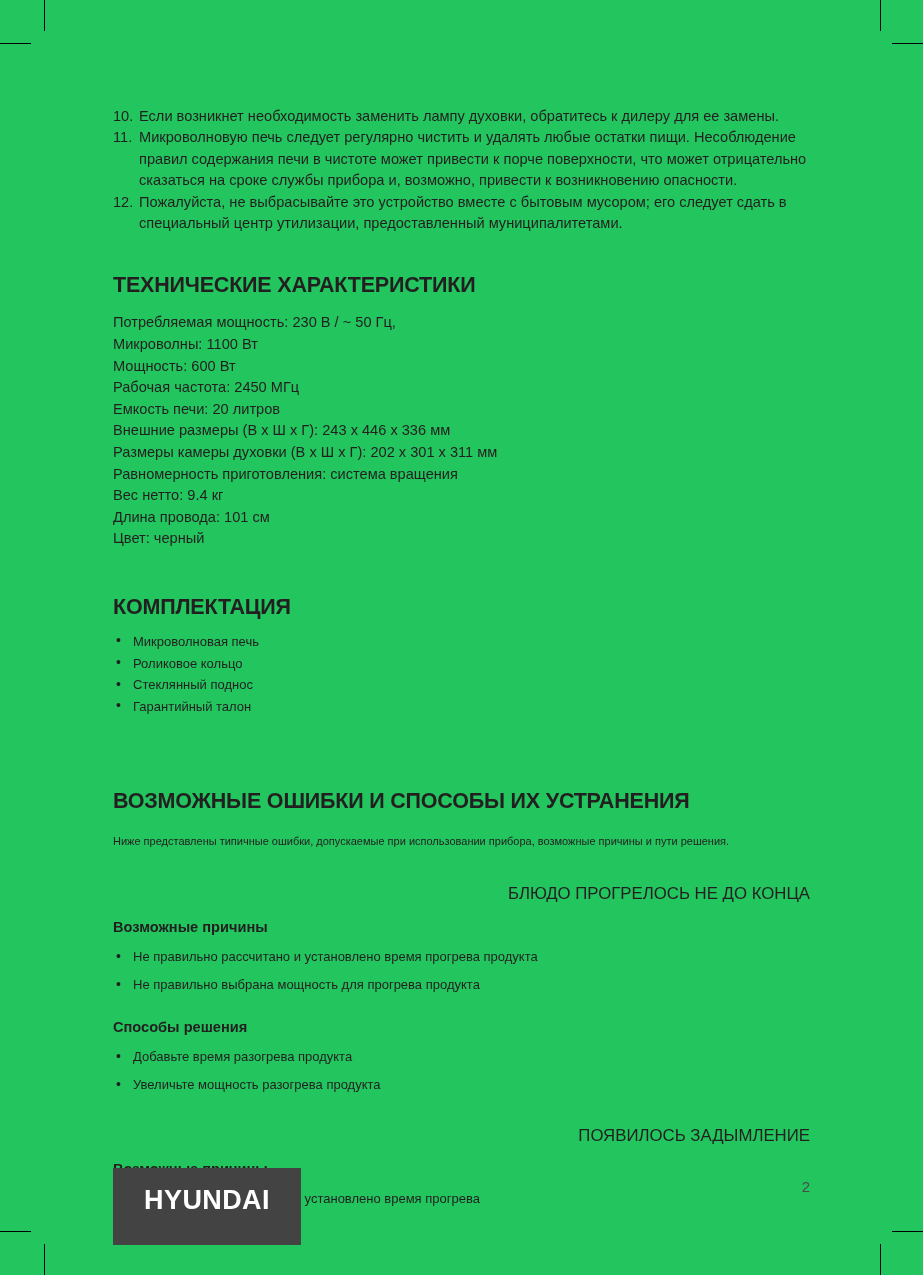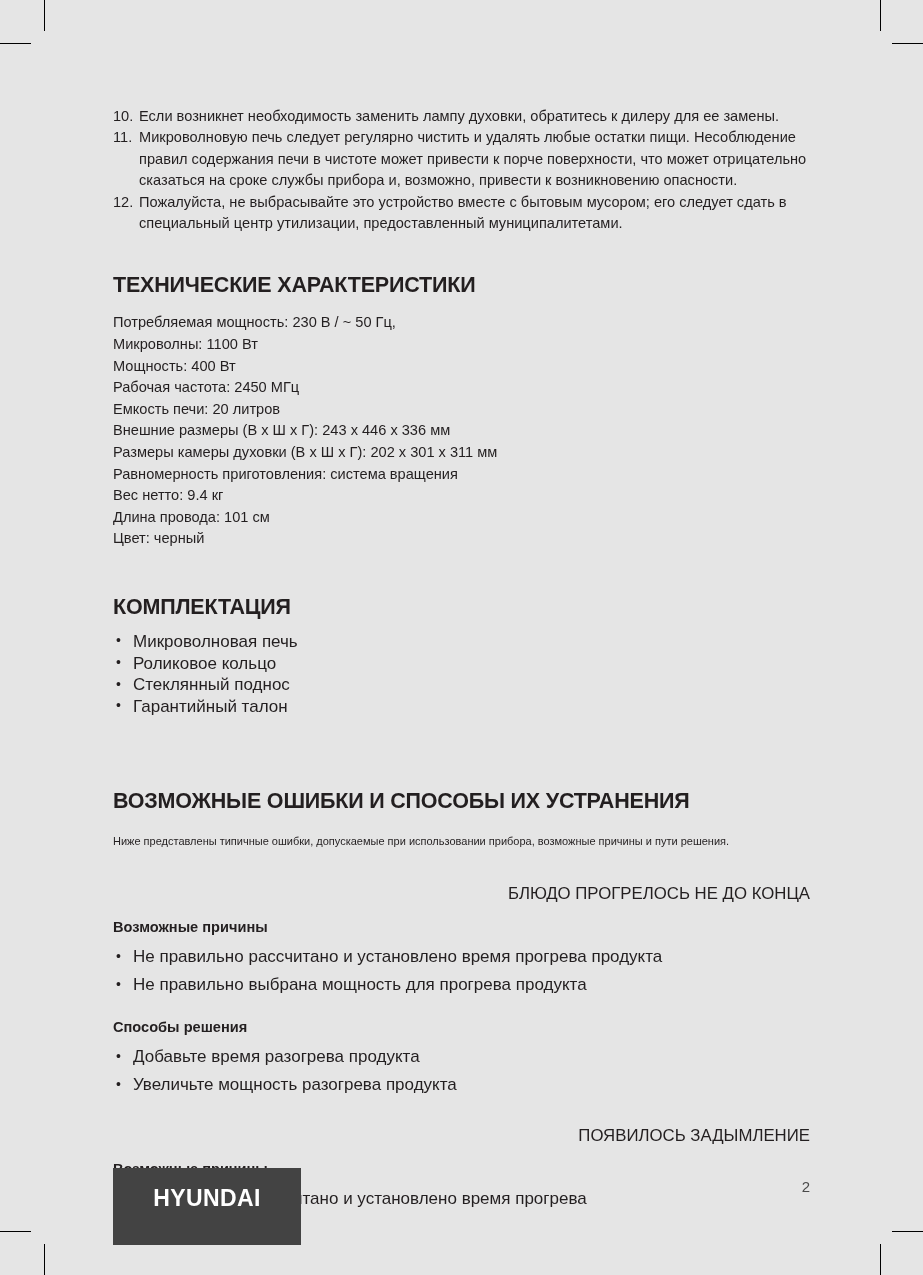--- a/index.html
+++ b/index.html
@@ -10,21 +10,21 @@
   body {
     font-family: "Liberation Sans", "DejaVu Sans", sans-serif;
     color: #231f20;
     -webkit-font-smoothing: antialiased;
   }
   #page {
     position: relative;
     width: 923px;
     height: 1275px;
     overflow: hidden;
-    background: #e5e5e5;
+    background: #22c55e;
   }
 
   
   .crop {
     position: absolute;
     background: #000000;
   }
   .crop-v { width: 1px; height: 31px; }
   .crop-h { height: 1px; width: 31px; }
 
@@ -85,21 +85,21 @@
 
   
   .bullet-list {
     margin: 11px 0 0 0;
     padding: 0;
     list-style: none;
   }
   .bullet-list li {
     position: relative;
     padding-left: 20px;
-    font-size: 17px;
+    font-size: 13px;
     line-height: 21.6px;
   }
   .bullet-list li::before {
     content: "\2022";
     position: absolute;
     left: 3px;
     top: -0.5px;
     font-size: 14px;
   }
   .bullet-list.spaced li {
@@ -144,21 +144,21 @@
     height: 77px;
     background: #434343;
   }
   #footer-logo .wordmark {
     position: absolute;
     left: 0;
     right: 0;
     top: 17px;
     text-align: center;
     color: #ffffff;
-    font-size: 23px;
+    font-size: 27px;
     font-weight: bold;
     letter-spacing: 0.4px;
   }
   #page-number {
     position: absolute;
     left: 770px;
     top: 1178px;
     width: 40px;
     text-align: right;
     font-size: 15px;
@@ -193,21 +193,21 @@
       <li class="num-item">
         <span class="num">12.</span>
         <span>Пожалуйста, не выбрасывайте это устройство вместе с бытовым мусором; его следует сдать в специальный центр утилизации, предоставленный муниципалитетами.</span>
       </li>
     </ul>
 
     <h2 class="h-section gap-specs">ТЕХНИЧЕСКИЕ ХАРАКТЕРИСТИКИ</h2>
     <ul class="spec-list">
       <li>Потребляемая мощность: 230 В / ~ 50 Гц,</li>
       <li>Микроволны: 1100 Вт</li>
-      <li>Мощность: 400 Вт</li>
+      <li>Мощность: 600 Вт</li>
       <li>Рабочая частота: 2450 МГц</li>
       <li>Емкость печи: 20 литров</li>
       <li>Внешние размеры (В х Ш х Г): 243 х 446 х 336 мм</li>
       <li>Размеры камеры духовки (В х Ш х Г): 202 х 301 х 311 мм</li>
       <li>Равномерность приготовления: система вращения</li>
       <li>Вес нетто: 9.4 кг</li>
       <li>Длина провода: 101 см</li>
       <li>Цвет: черный</li>
     </ul>
 

